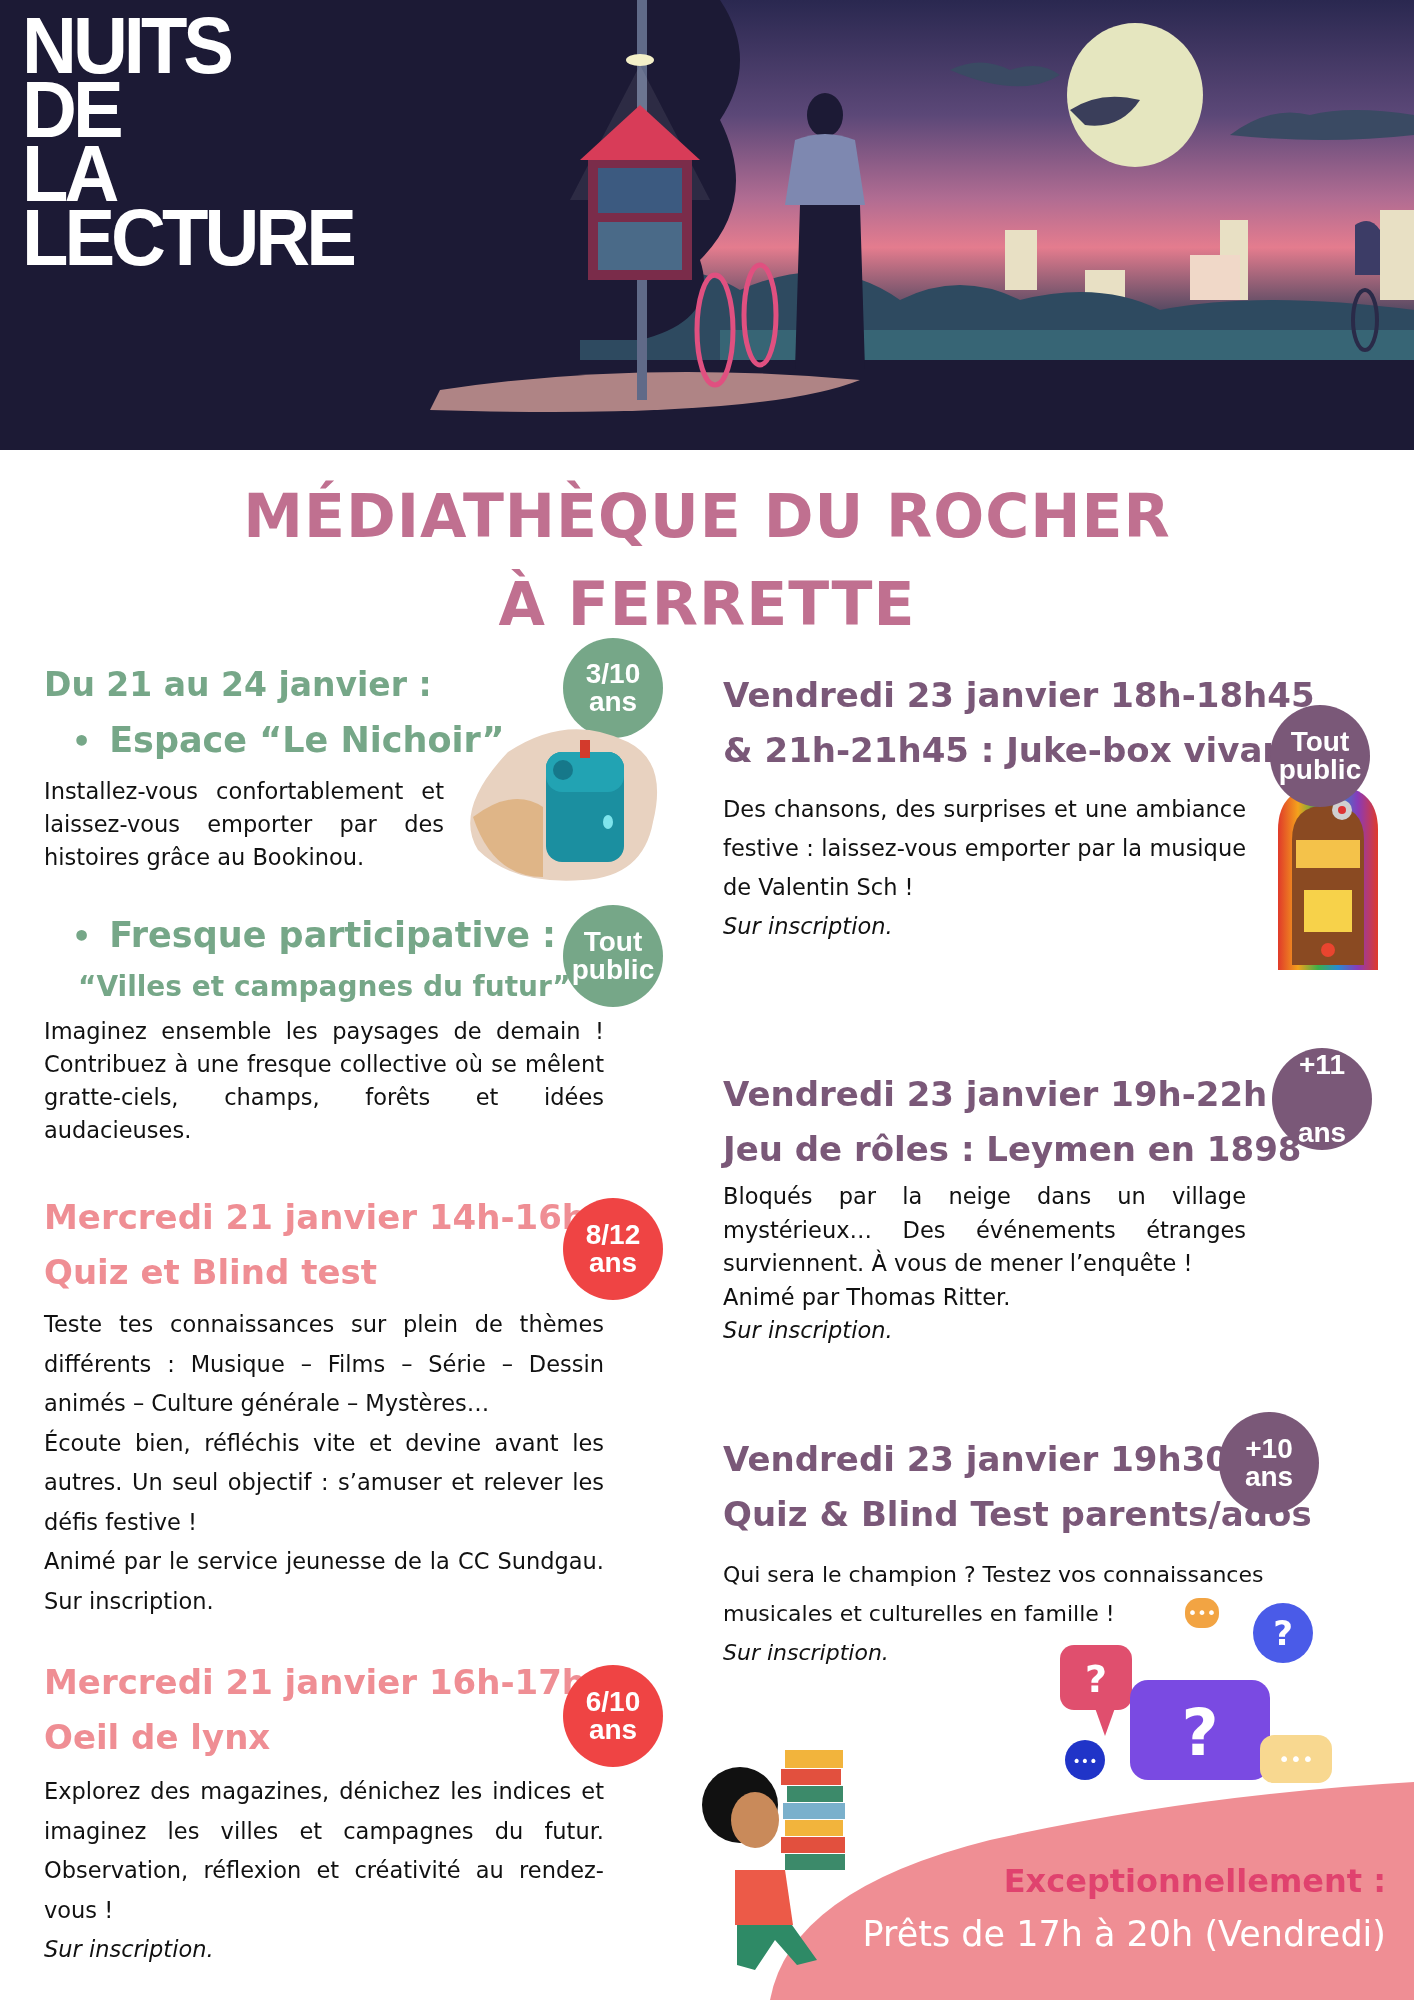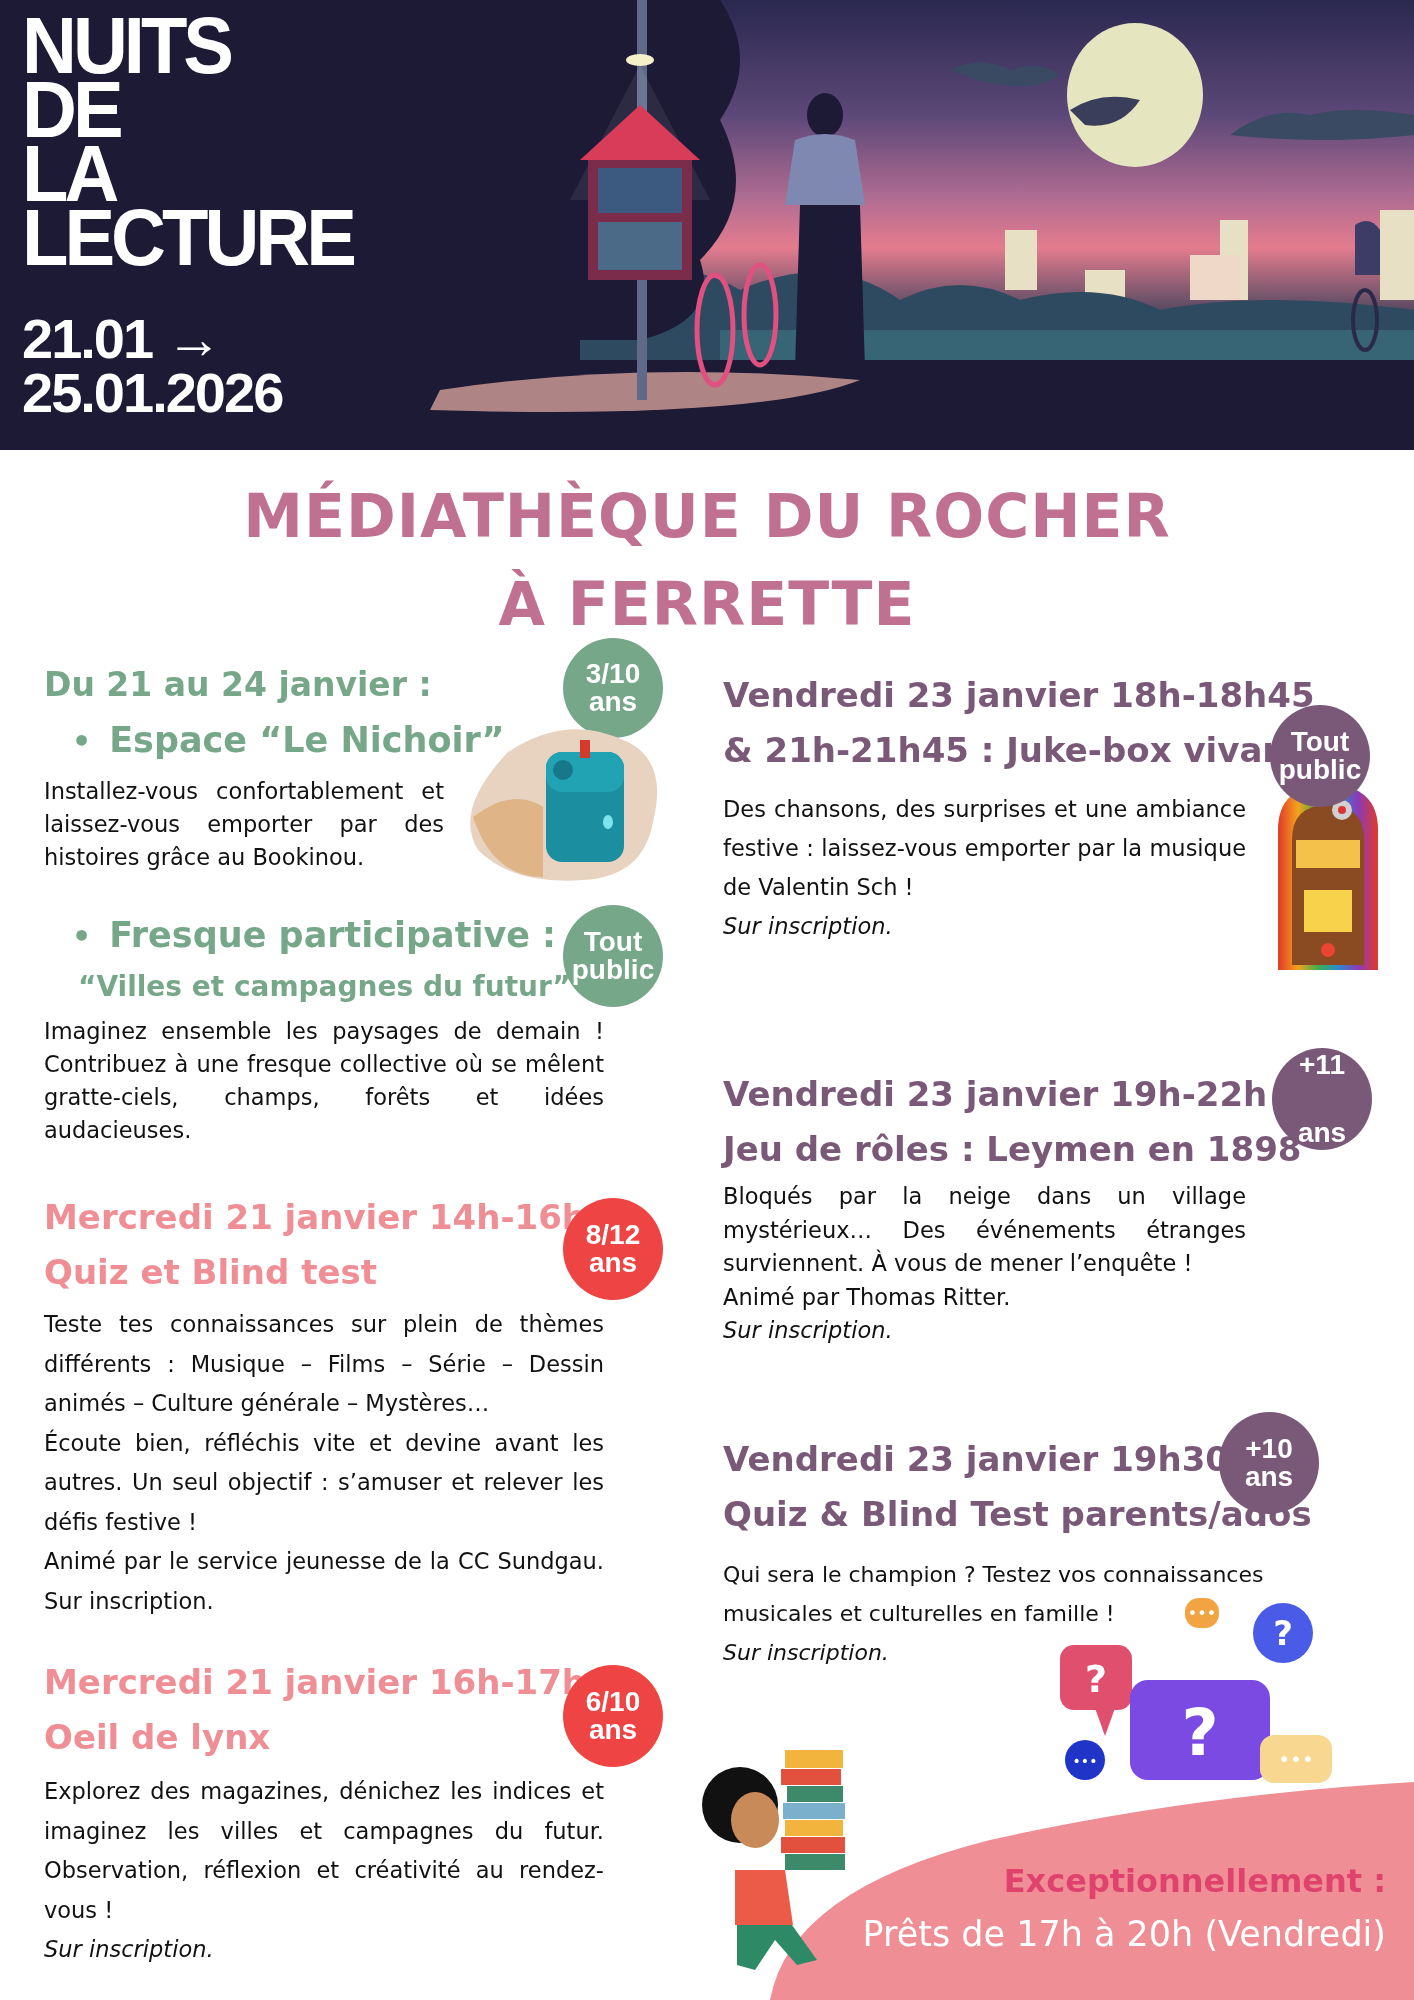--- a/index.html
+++ b/index.html
@@ -29,24 +29,20 @@
 </head>
 <body>
 
 <div class="banner">
   <div class="banner-title">
     <div>NUITS</div>
     <div>DE</div>
     <div>LA</div>
     <div>LECTURE</div>
   </div>
-  <div class="banner-dates">
-    <div>21.01 →</div>
-    <div>25.01.2026</div>
-  </div>
   <svg class="illus" viewBox="0 0 994 450" preserveAspectRatio="none">
     <defs>
       <linearGradient id="sky" x1="0" y1="0" x2="0" y2="1">
         <stop offset="0" stop-color="#2a2850"></stop>
         <stop offset="0.35" stop-color="#5c4878"></stop>
         <stop offset="0.6" stop-color="#b06c92"></stop>
         <stop offset="0.75" stop-color="#e47c8e"></stop>
         <stop offset="1" stop-color="#2a3a55"></stop>
       </linearGradient>
     </defs>

